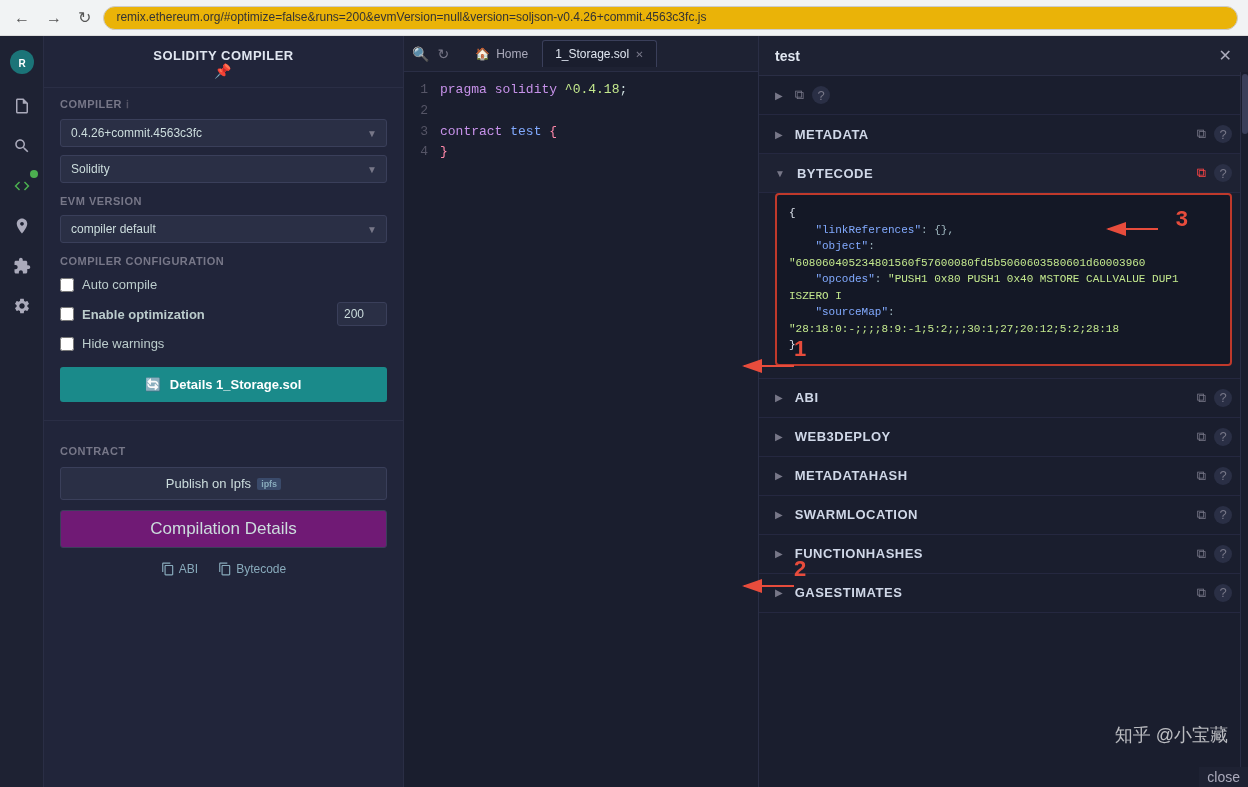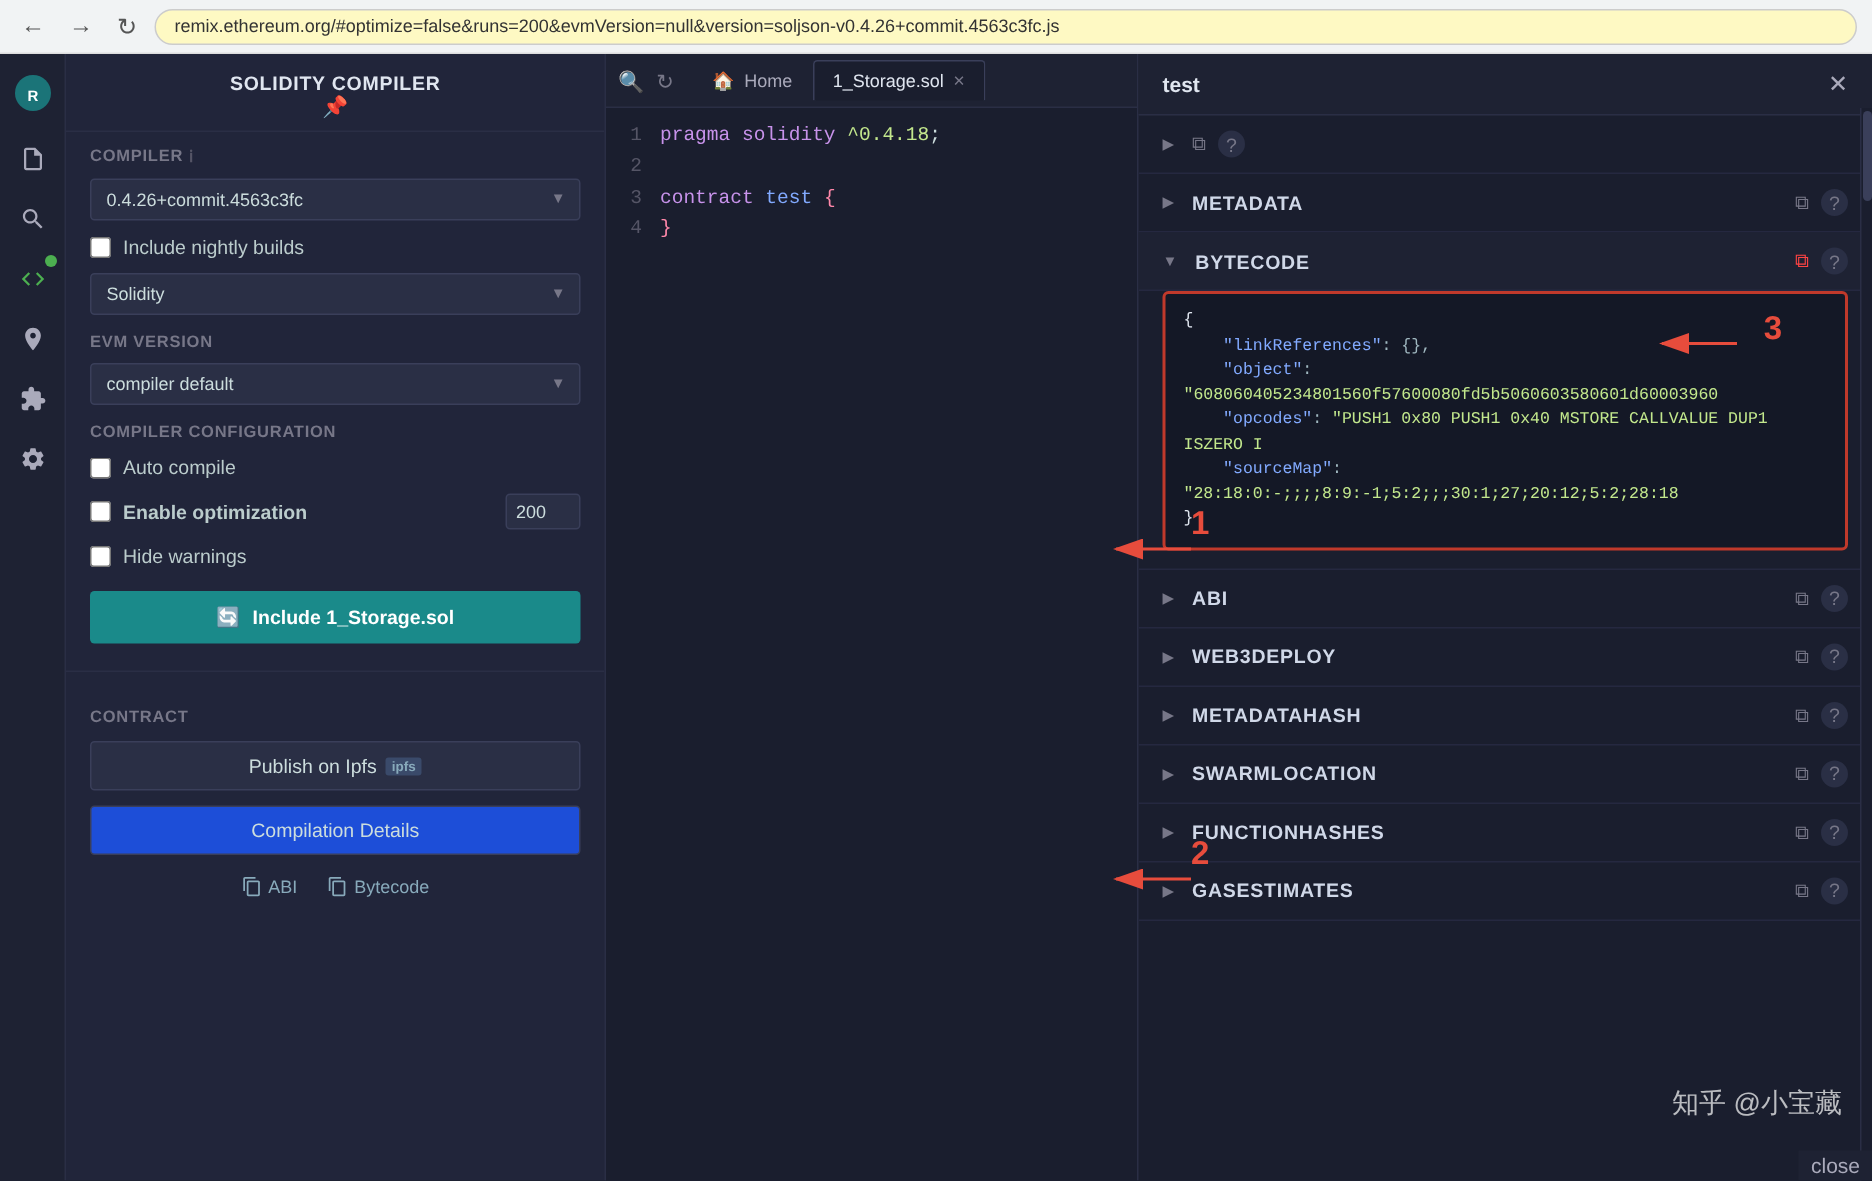--- a/index.html
+++ b/index.html
@@ -26,21 +26,21 @@
     .browser-nav-btn {
       background: none;
       border: none;
       cursor: pointer;
       font-size: 16px;
       color: #555;
       padding: 2px 4px;
     }
     .browser-url {
       flex: 1;
-      background: #fef9c3;
+      background: #eab308;
       border: 1px solid #ccc;
       border-radius: 20px;
       padding: 3px 12px;
       font-size: 12px;
       color: #333;
       height: 24px;
     }
 
     
     .app-container {
@@ -240,27 +240,27 @@
       background: #3a4a6a;
       color: #8ab;
       font-size: 9px;
       padding: 1px 4px;
       border-radius: 2px;
       font-weight: bold;
     }
 
     .compilation-details-btn {
       margin: 4px 16px 8px;
-      background: #1d4ed8;
+      background: #701a75;
       color: #cdd;
       border: 1px solid #3a3f5a;
       padding: 8px;
       border-radius: 3px;
       cursor: pointer;
-      font-size: 13px;
+      font-size: 17px;
       width: calc(100% - 32px);
       text-align: center;
     }
 
     .abi-bytecode-row {
       display: flex;
       align-items: center;
       justify-content: center;
       gap: 20px;
       padding: 6px 16px;
@@ -539,24 +539,20 @@
       <span>COMPILER</span>
       <span class="info-icon">ℹ</span>
     </div>
 
     <div class="select-wrapper">
       <select>
         <option>0.4.26+commit.4563c3fc</option>
       </select>
     </div>
 
-    <div class="checkbox-row">
-      <input type="checkbox" id="nightly" style="">
-      <label for="nightly">Include nightly builds</label>
-    </div>
 
     <div class="select-wrapper">
       <select>
         <option>Solidity</option>
       </select>
     </div>
 
     <div class="section-label">
       <span>EVM VERSION</span>
     </div>
@@ -581,21 +577,21 @@
       <input type="number" value="200" style="">
     </div>
 
     <div class="checkbox-row">
       <input type="checkbox" id="hidewarnings" style="">
       <label for="hidewarnings">Hide warnings</label>
     </div>
 
     <button class="compile-btn">
       <span>🔄</span>
-      <span>Include 1_Storage.sol</span>
+      <span>Details 1_Storage.sol</span>
     </button>
 
     <div class="separator"></div>
 
     <div class="contract-section">
       <div class="section-label">
         <span>CONTRACT</span>
       </div>
 
       <button class="publish-btn">

